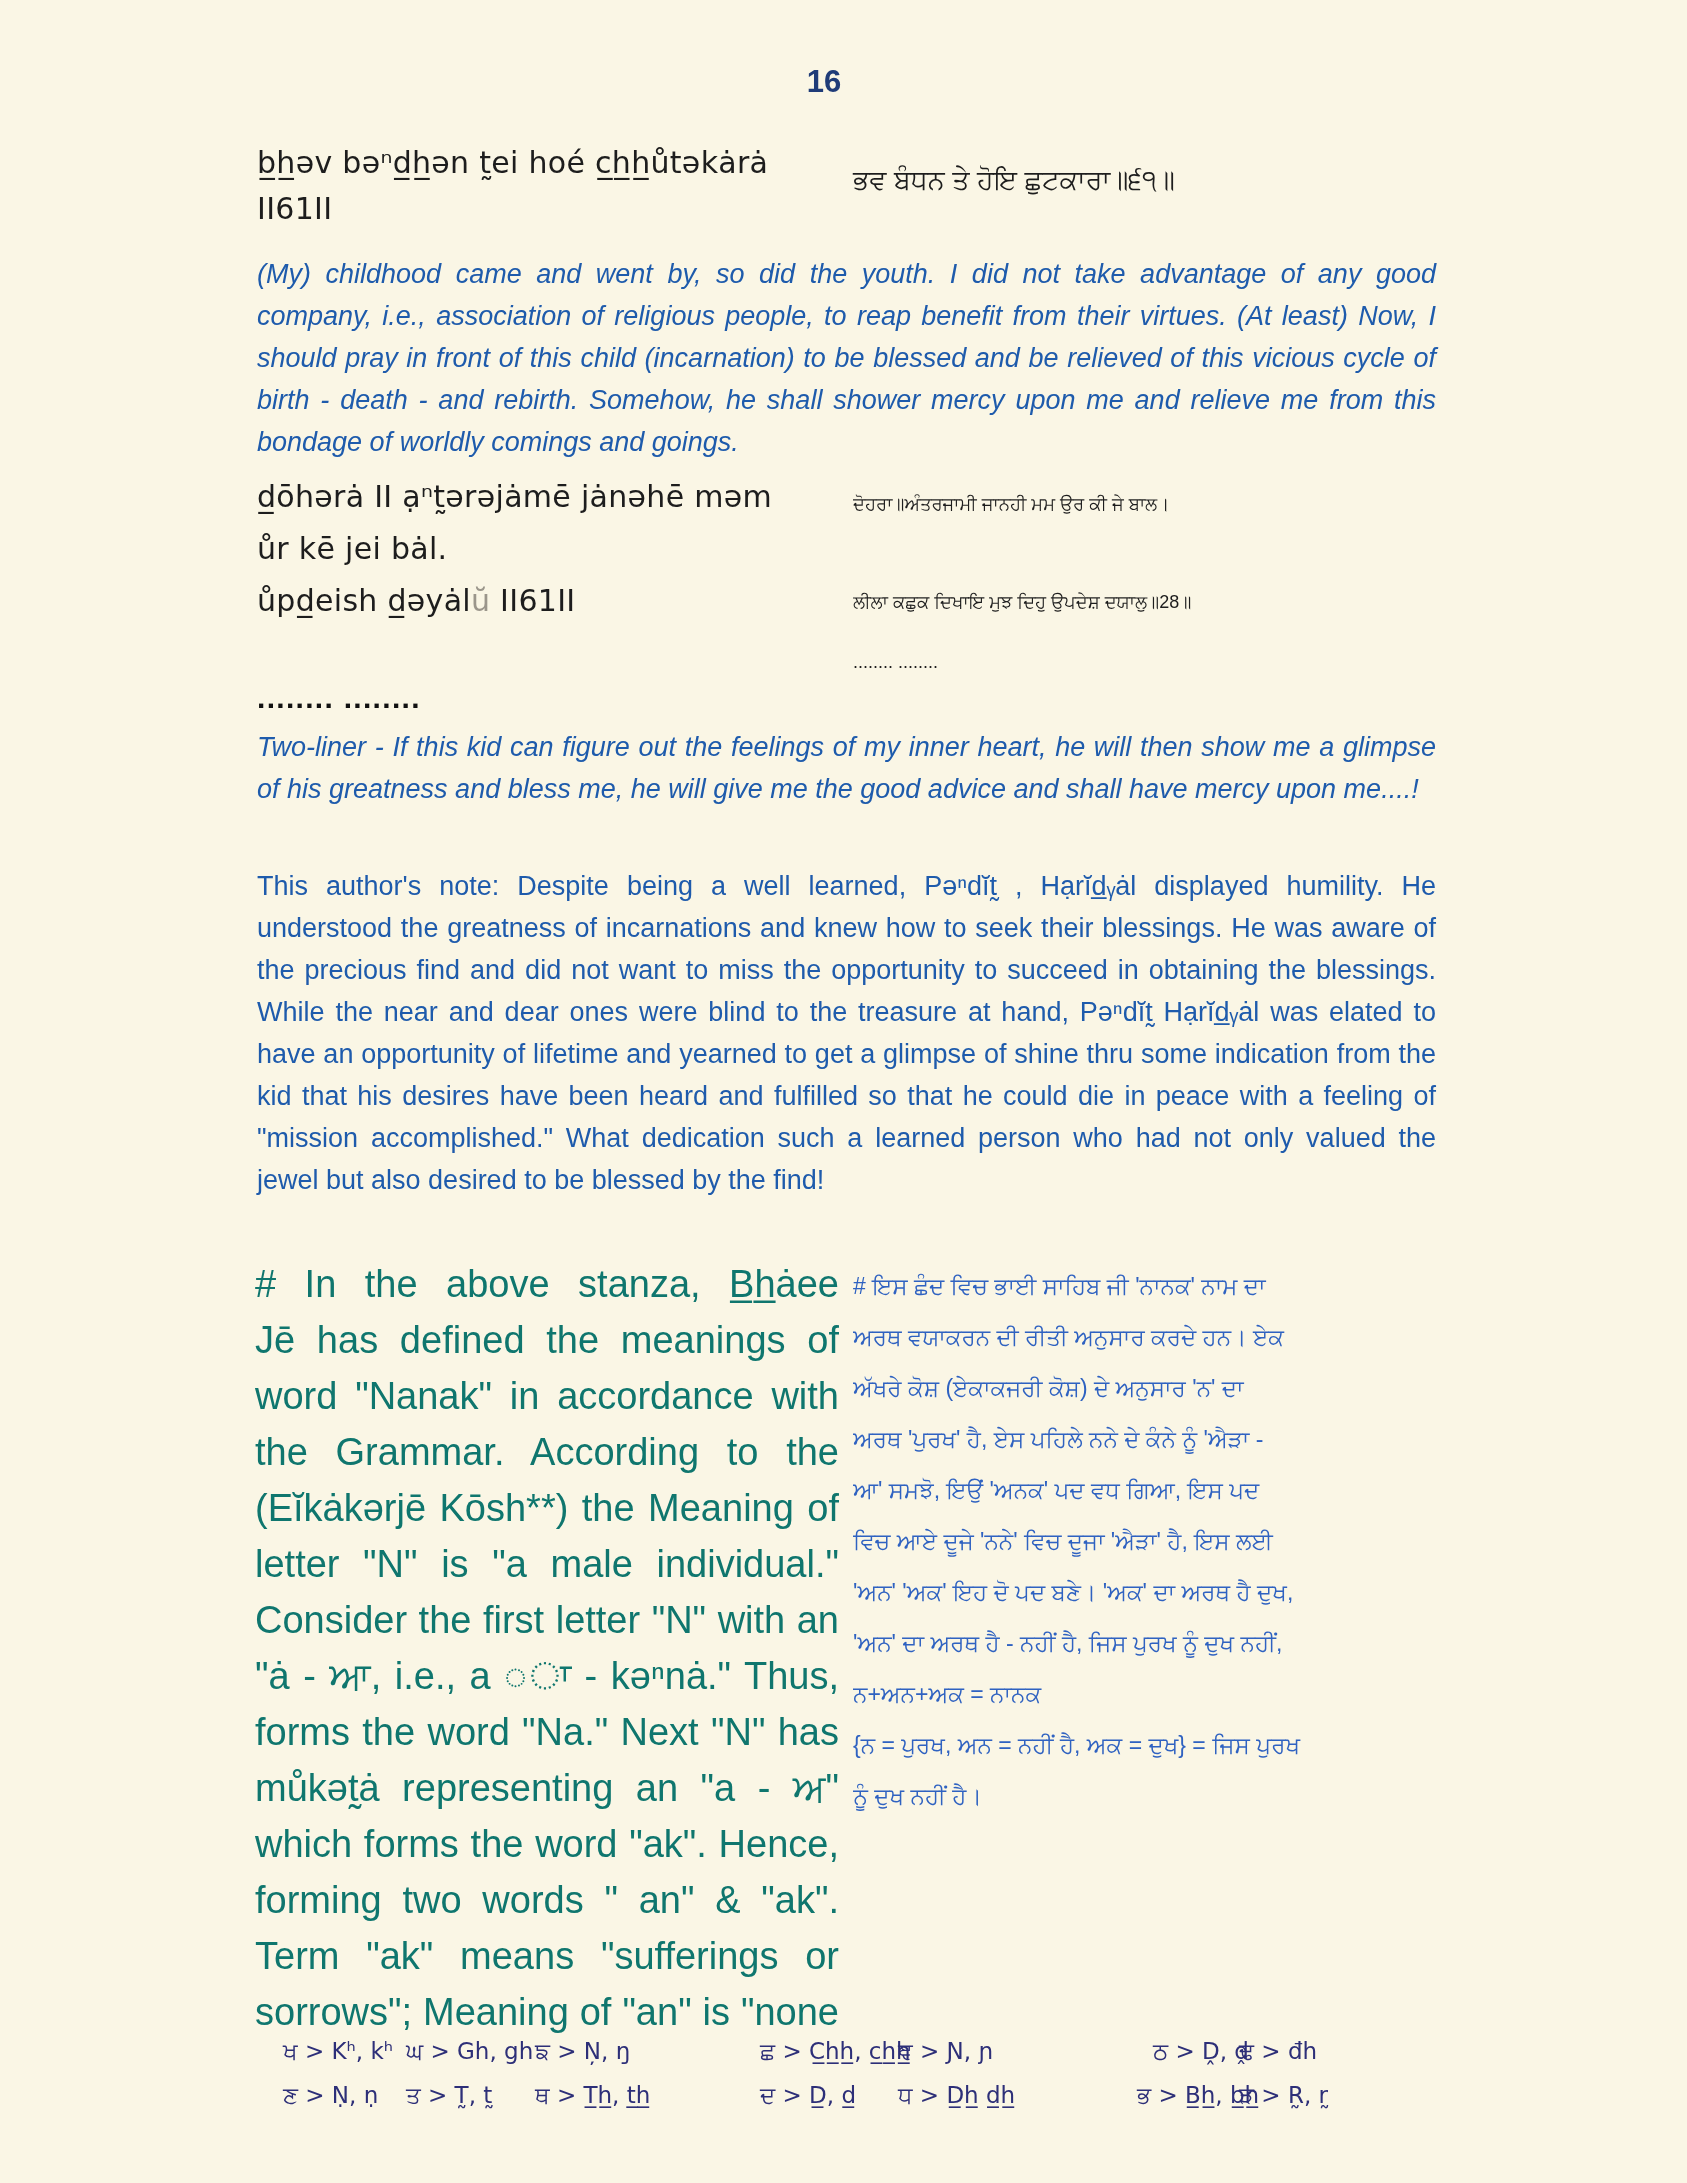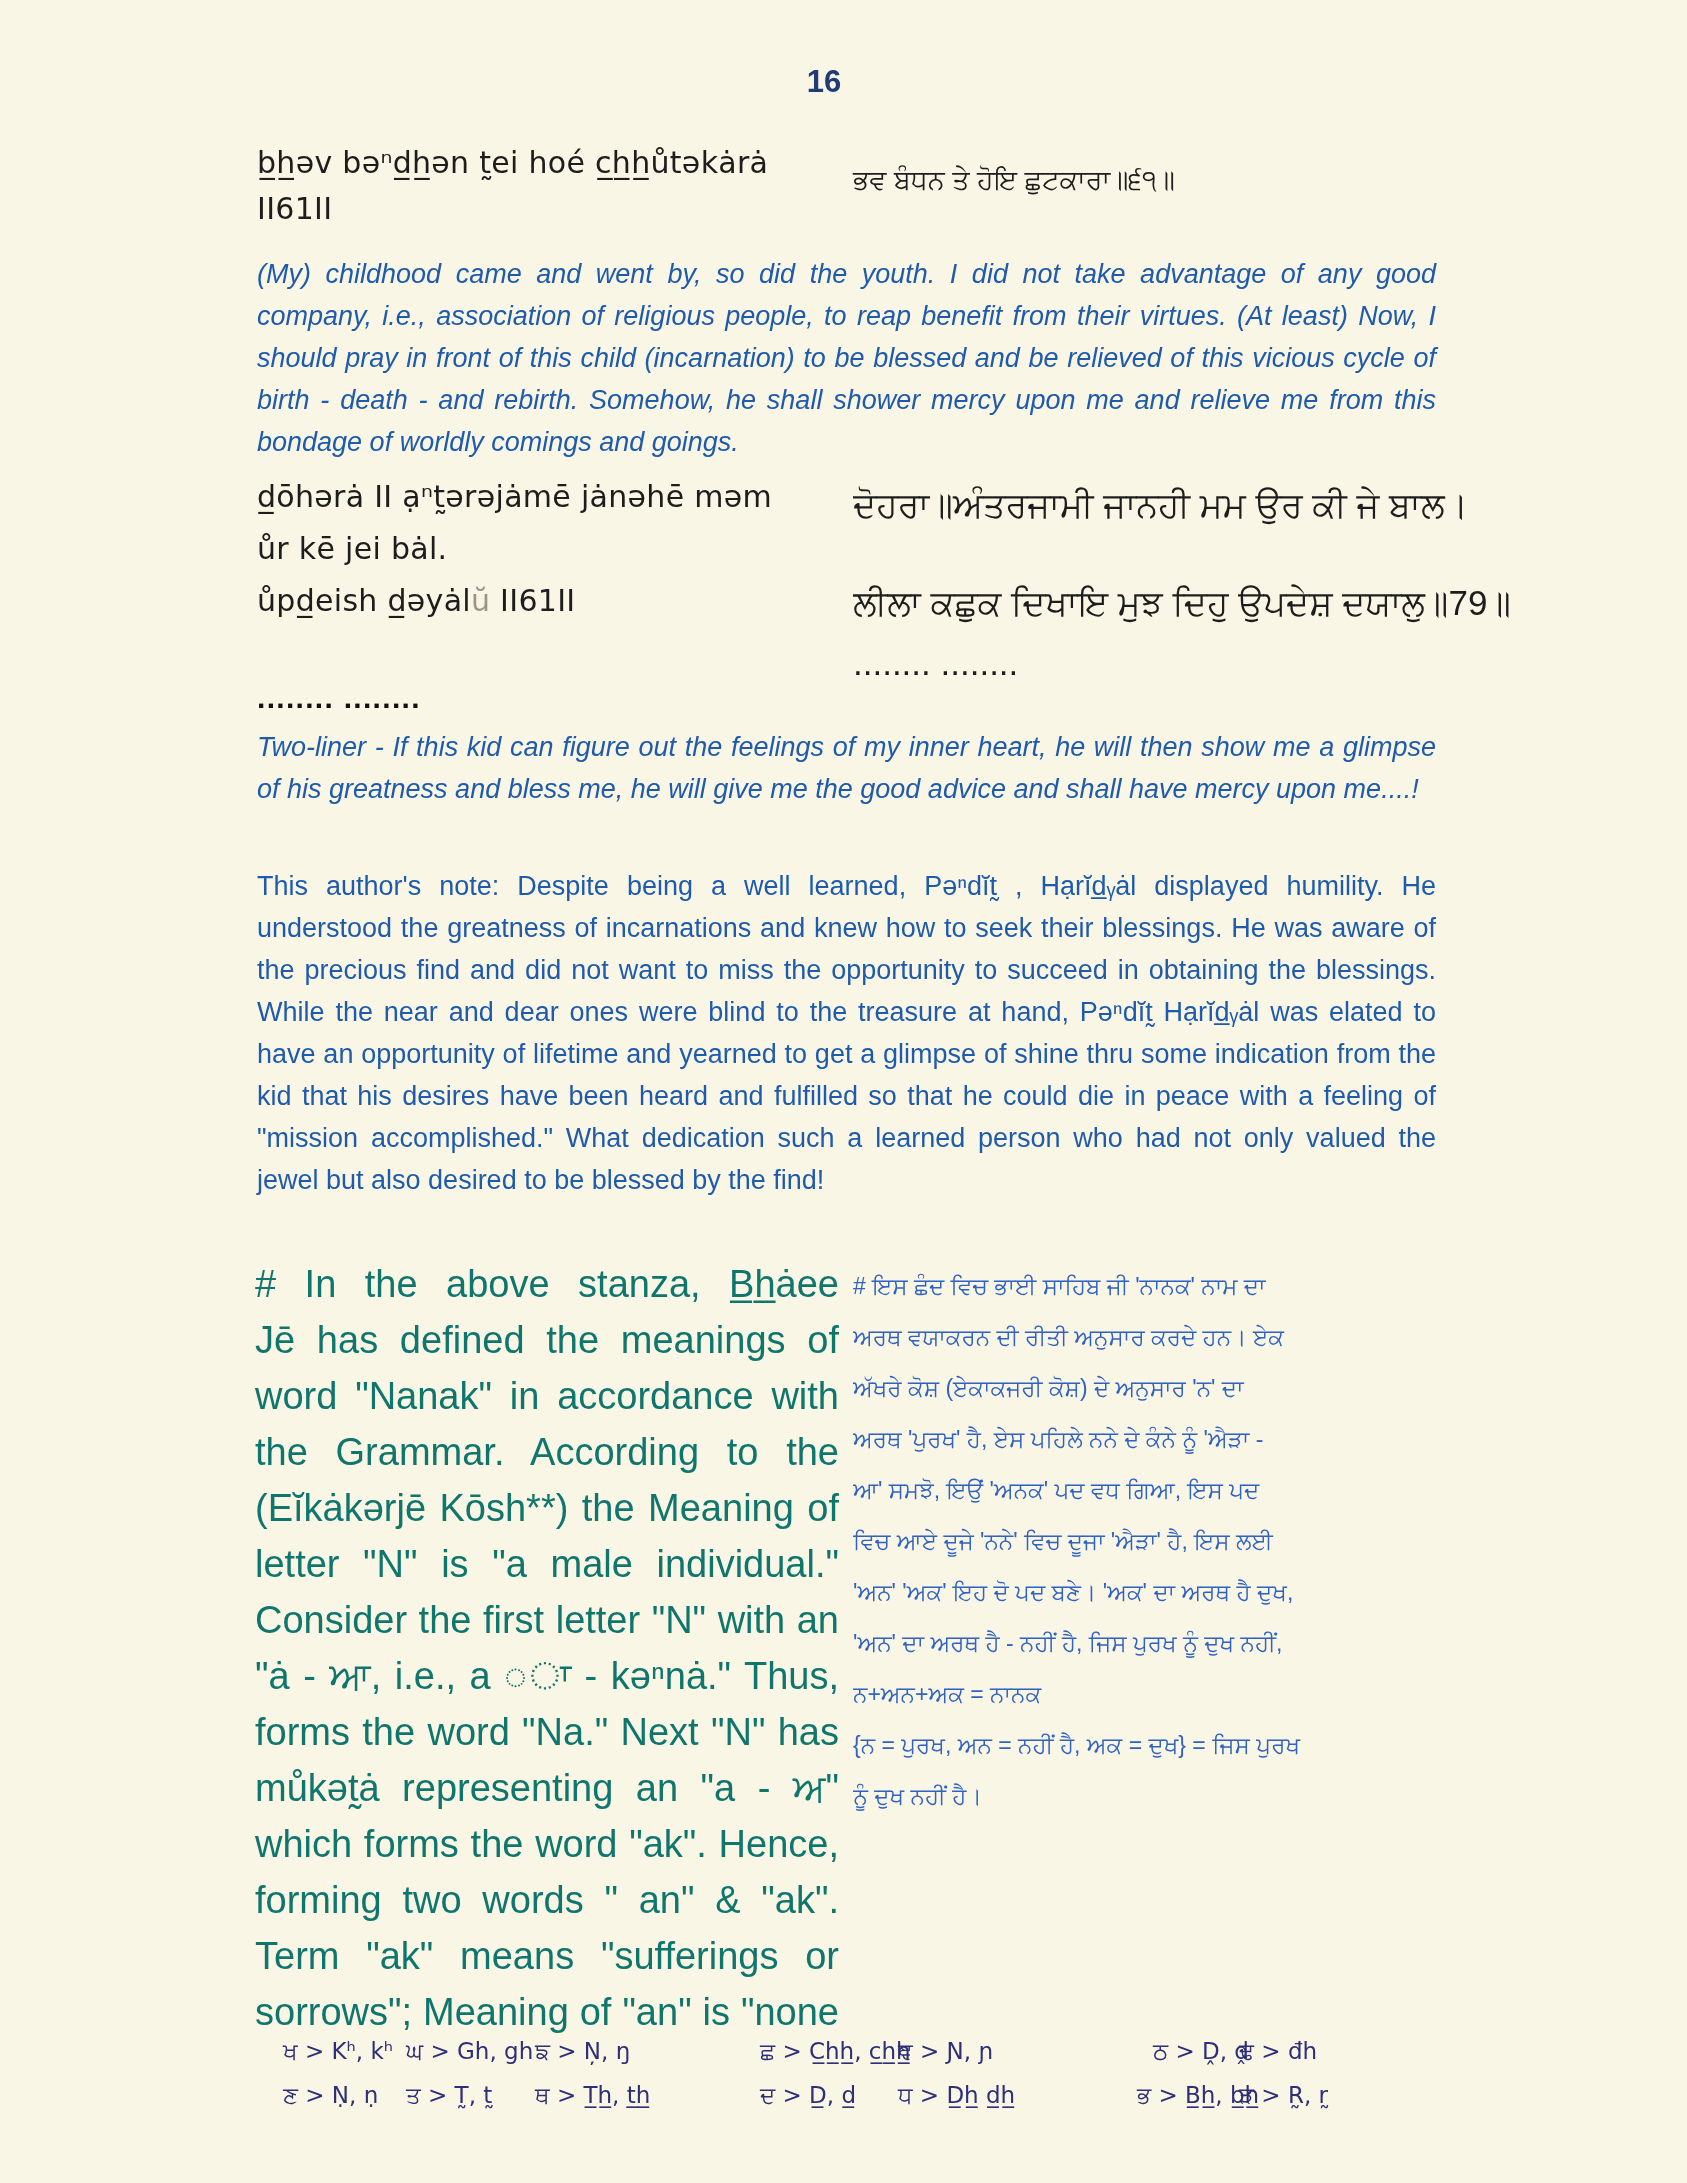--- a/index.html
+++ b/index.html
@@ -40,21 +40,21 @@
   }
   .italic { font-style: italic; }
   .para-translation1 { top: 253px; height: 213px; }
   .para-two-liner   { top: 726px; height: 130px; }
   .para-authors-note{ top: 865px; height: 380px; font-style: normal; }
 
   .verse2-translit { left: 257px; top: 471px; width: 622px; }
   .verse2-translit .line { line-height: 52px; height: 52px; white-space: nowrap; }
   .gray-char { color: #9b968b; }
 
-  .verse2-gurmukhi { left: 853px; top: 478px; font-size: 35px; }
+  .verse2-gurmukhi { left: 853px; top: 478px; font-size: 18px; }
   .verse2-gurmukhi .line { white-space: nowrap; line-height: 53px; height: 53px; }
   .verse2-gurmukhi .line:nth-child(1) { margin-bottom: 45px; }
   .verse2-gurmukhi .line:nth-child(2) { margin-bottom: 6.6px; }
 
   .left-dots {
     left: 257px; top: 681px;
     font-size: 30px; font-weight: bold; color: #111111;
     letter-spacing: 1.3px;
   }
 
@@ -97,21 +97,21 @@
     <div>
         <div class="line">d̲ōhərȧ II ạⁿt̰ərəjȧmē jȧnəhē məm</div>
         <div class="line">ůr kē jei bȧl.</div>
       </div>
     <div class="line">
       <span>ůpd̲eish d̲əyȧl</span><span class="gray-char">ŭ</span><span> II61II</span>
     </div>
   </div>
   <div class="abs verse2-gurmukhi">
       <div class="line">ਦੋਹਰਾ॥ਅੰਤਰਜਾਮੀ ਜਾਨਹੀ ਮਮ ਉਰ ਕੀ ਜੇ ਬਾਲ।</div>
-      <div class="line">ਲੀਲਾ ਕਛੁਕ ਦਿਖਾਇ ਮੁਝ ਦਿਹੁ ਉਪਦੇਸ਼ ਦਯਾਲੁ॥79॥</div>
+      <div class="line">ਲੀਲਾ ਕਛੁਕ ਦਿਖਾਇ ਮੁਝ ਦਿਹੁ ਉਪਦੇਸ਼ ਦਯਾਲੁ॥28॥</div>
       <div class="line">........ ........</div>
     </div>
 
   <div class="abs left-dots">........ ........</div>
 
   <div class="abs blue-para italic para-two-liner">Two-liner - If this kid can figure out the feelings of my inner heart, he will then show me a glimpse of his greatness and bless me, he will give me the good advice and shall have mercy upon me....!</div>
 
   <div class="abs blue-para para-authors-note">This author's note: Despite being a well learned, Pəⁿdĭt̰ , Hạrĭd̲ᵧȧl displayed humility. He understood the greatness of incarnations and knew how to seek their blessings. He was aware of the precious find and did not want to miss the opportunity to succeed in obtaining the blessings. While the near and dear ones were blind to the treasure at hand, Pəⁿdĭt̰ Hạrĭd̲ᵧȧl was elated to have an opportunity of lifetime and yearned to get a glimpse of shine thru some indication from the kid that his desires have been heard and fulfilled so that he could die in peace with a feeling of "mission accomplished." What dedication such a learned person who had not only valued the jewel but also desired to be blessed by the find!</div>
 
   <div class="abs col-left">

